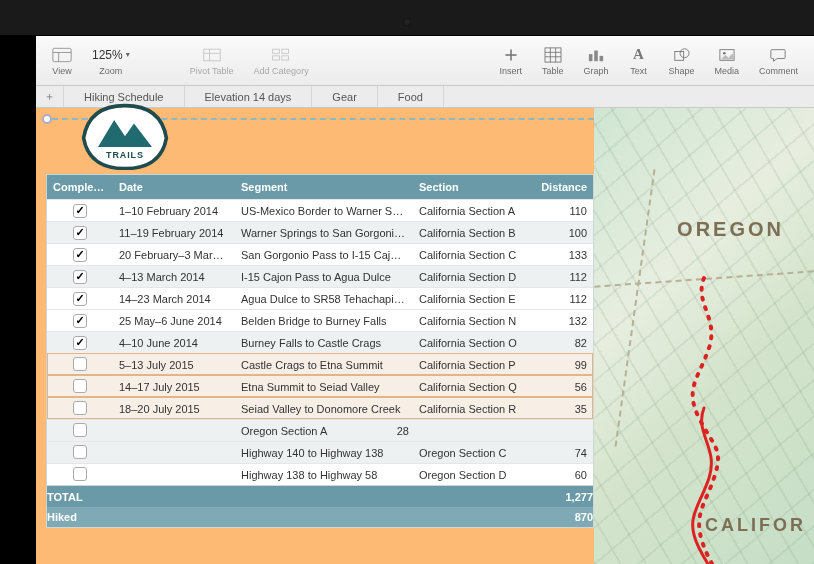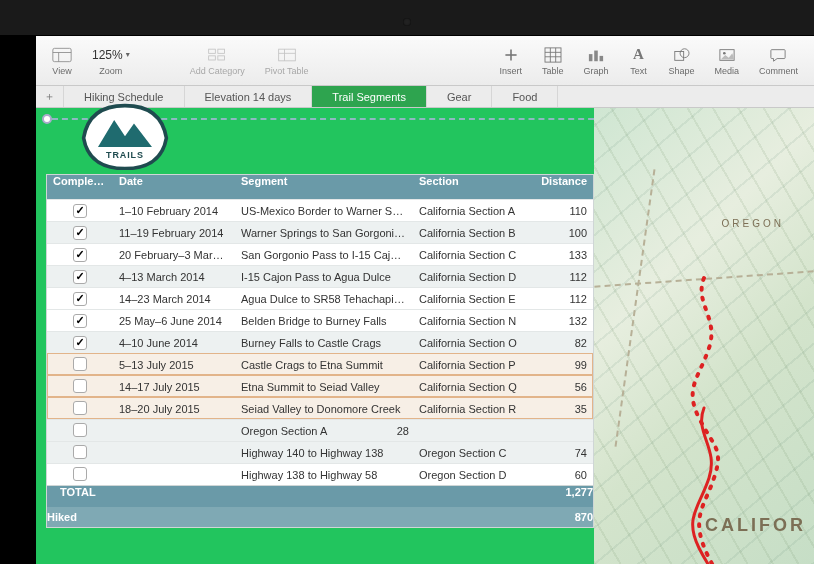--- a/index.html
+++ b/index.html
@@ -17,49 +17,49 @@
   .zoom-val { font-size: 12px; color:#333; display:flex; align-items:center; gap:3px; height:18px;}
   .chev { font-size: 8px; color:#666; }
 
   
   .sheet-tabs { height: 22px; background: #ececec; border-bottom: 1px solid #c9c9c9; display: flex; align-items: stretch; font-size: 11px; }
   .add-sheet { width: 28px; display:flex; align-items:center; justify-content:center; color:#777; border-right:1px solid #d6d6d6; }
   .tab { padding: 0 20px; display:flex; align-items:center; color:#555; border-right:1px solid #d6d6d6; background:#ececec; cursor:default;}
   .tab.active { background:#2ea44f; color:#fff; }
 
   
-  .canvas { position: absolute; top: 72px; left:0; right:0; bottom:0; background:#22c55e; }
+  .canvas { position: absolute; top: 72px; left:0; right:0; bottom:0; background:#fdba74; }
   .dot-tl { position:absolute; top:6px; left:6px; width:10px; height:10px; border-radius:50%; border:2px solid #aac; background:#fff; }
   .dash { position:absolute; top:10px; left:16px; right:210px; height:0; border-top:2px dashed #8fb8c2; }
   .logo { position:absolute; top:-6px; left:44px; width:90px; height:68px; }
 
   
   .map { position:absolute; top:0; right:0; width:220px; bottom:0; background: linear-gradient(135deg,#cfe6d2 0%, #e7eedf 35%, #d4e4cc 60%, #c6dec6 100%); overflow:hidden; }
   .map::before { content:""; position:absolute; inset:0; background:
       repeating-linear-gradient(60deg, rgba(120,150,110,.15) 0 2px, transparent 2px 22px),
       repeating-linear-gradient(-40deg, rgba(100,140,120,.12) 0 2px, transparent 2px 28px);
   }
   .state-border { position:absolute; top:170px; left:-10px; right:-10px; height:0; border-top:2px dashed #b7b097; transform:rotate(-4deg);}
   .state-border2 { position:absolute; top:60px; left:40px; height:280px; width:0; border-left:2px dashed #b7b097; transform:rotate(8deg);}
-  .label-or { position:absolute; top:110px; right:30px; font-size:10px; letter-spacing:3px; color:#7c6f55; font-weight:400;}
+  .label-or { position:absolute; top:110px; right:30px; font-size:20px; letter-spacing:3px; color:#7c6f55; font-weight:700;}
   .label-ca { position:absolute; bottom:28px; right:8px; font-size:18px; letter-spacing:3px; color:#7c6f55; font-weight:600;}
   .trail { position:absolute; top:170px; left:70px; width:140px; height:330px; }
   .trail svg { width:100%; height:100%; overflow:visible;}
 
   
   .sheet-table { position:absolute; top:66px; left:10px; width:548px; font-size:11px; color:#333; background:#fff; border:1px solid #cfd6d6; }
-  .thead { display:flex; background:#6a9aa8; color:#fff; font-weight:600; height:24px; }
+  .thead { display:flex; background:#6a9aa8; color:#fff; font-weight:600; height:24px; align-items:center; }
   .thead > div, .row > div { padding: 0 6px; overflow:hidden; white-space:nowrap; text-overflow:ellipsis; }
   .c1 { width:66px; text-align:center;} .c2{width:122px;} .c3{width:178px;} .c4{width:118px;} .c5{width:62px; text-align:right;}
   .row { display:flex; height:22px; align-items:center; border-top:1px solid #e3e7e7; }
   .row.alt { background:#edf1f1; }
   .row.sel { background:#f7efe6; outline:1px solid #e2b48a; outline-offset:-1px; }
   .chk { width:14px; height:14px; border:1px solid #aaa; border-radius:3px; display:inline-flex; align-items:center; justify-content:center; background:#fff; }
   .chk.on::after { content:"✓"; font-size:11px; line-height:1; color:#000; font-weight:700; }
-  .tfoot { display:flex; background:#6a9aa8; color:#fff; font-weight:700; height:22px; align-items:flex-start; border-top:1px solid #cfd6d6;padding-left:13px;}
+  .tfoot { display:flex; background:#6a9aa8; color:#fff; font-weight:700; height:22px; align-items:center; border-top:1px solid #cfd6d6;}
   .tfoot2 { display:flex; background:#7fa9b4; color:#fff; font-weight:600; height:20px; align-items:center;}
 </style>
 </head>
 <body>
 
 <div class="device">
   <div class="bezel-top">
       <div class="camera"></div>
     </div>
   <div class="screen">
@@ -79,37 +79,37 @@
         <div class="zoom-val">
             <span>125%</span>
             <span class="chev">▾</span>
           </div>
         <span>Zoom</span>
       </div>
       <div style="width:40px"></div>
       <div class="tb-item" style="opacity:.55">
         <div class="tb-icon">
           <svg viewBox="0 0 24 18" width="20" height="16">
+              <rect x="2" y="2" width="20" height="14" fill="none" stroke="#999"></rect>
+              <line x1="2" y1="7" x2="22" y2="7" stroke="#999"></line>
+              <line x1="9" y1="2" x2="9" y2="16" stroke="#999"></line>
+            </svg>
+        </div>
+        <span>Pivot Table</span>
+      </div>
+      <div class="tb-item" style="opacity:.55">
+        <div class="tb-icon">
+          <svg viewBox="0 0 24 18" width="20" height="16">
               <rect x="2" y="2" width="8" height="5" fill="none" stroke="#999"></rect>
               <rect x="2" y="10" width="8" height="5" fill="none" stroke="#999"></rect>
               <rect x="13" y="2" width="8" height="5" fill="none" stroke="#999"></rect>
               <rect x="13" y="10" width="8" height="5" fill="none" stroke="#999"></rect>
             </svg>
         </div>
         <span>Add Category</span>
-      </div>
-      <div class="tb-item" style="opacity:.55">
-        <div class="tb-icon">
-          <svg viewBox="0 0 24 18" width="20" height="16">
-              <rect x="2" y="2" width="20" height="14" fill="none" stroke="#999"></rect>
-              <line x1="2" y1="7" x2="22" y2="7" stroke="#999"></line>
-              <line x1="9" y1="2" x2="9" y2="16" stroke="#999"></line>
-            </svg>
-        </div>
-        <span>Pivot Table</span>
       </div>
       <div class="tb-spacer"></div>
       <div class="tb-item">
         <div class="tb-icon">
             <svg viewBox="0 0 20 20" width="16" height="16">
               <line x1="10" y1="3" x2="10" y2="17" stroke="#777" stroke-width="2"></line>
               <line x1="3" y1="10" x2="17" y2="10" stroke="#777" stroke-width="2"></line>
             </svg>
           </div>
         <span>Insert</span>
@@ -171,23 +171,20 @@
       </div>
     </div>
 
     <div class="sheet-tabs">
       <div class="add-sheet">＋</div>
       <div class="tab">
           <span>Hiking Schedule</span>
         </div>
       <div class="tab">
           <span>Elevation 14 days</span>
-        </div>
-      <div class="tab active">
-          <span>Trail Segments</span>
         </div>
       <div class="tab">
           <span>Gear</span>
         </div>
       <div class="tab">
           <span>Food</span>
         </div>
     </div>
 
     <div class="canvas">

